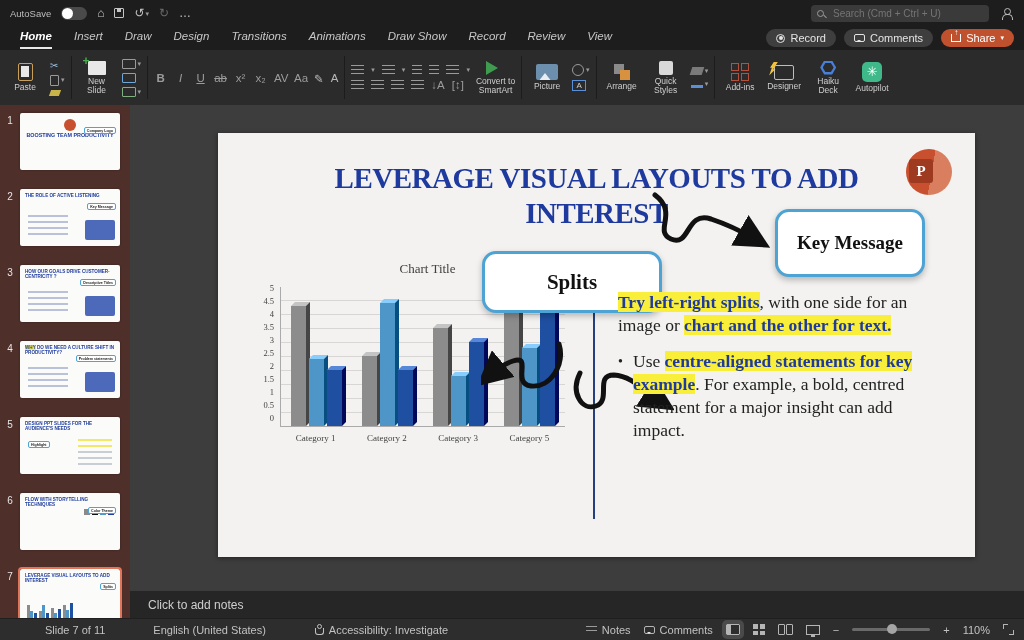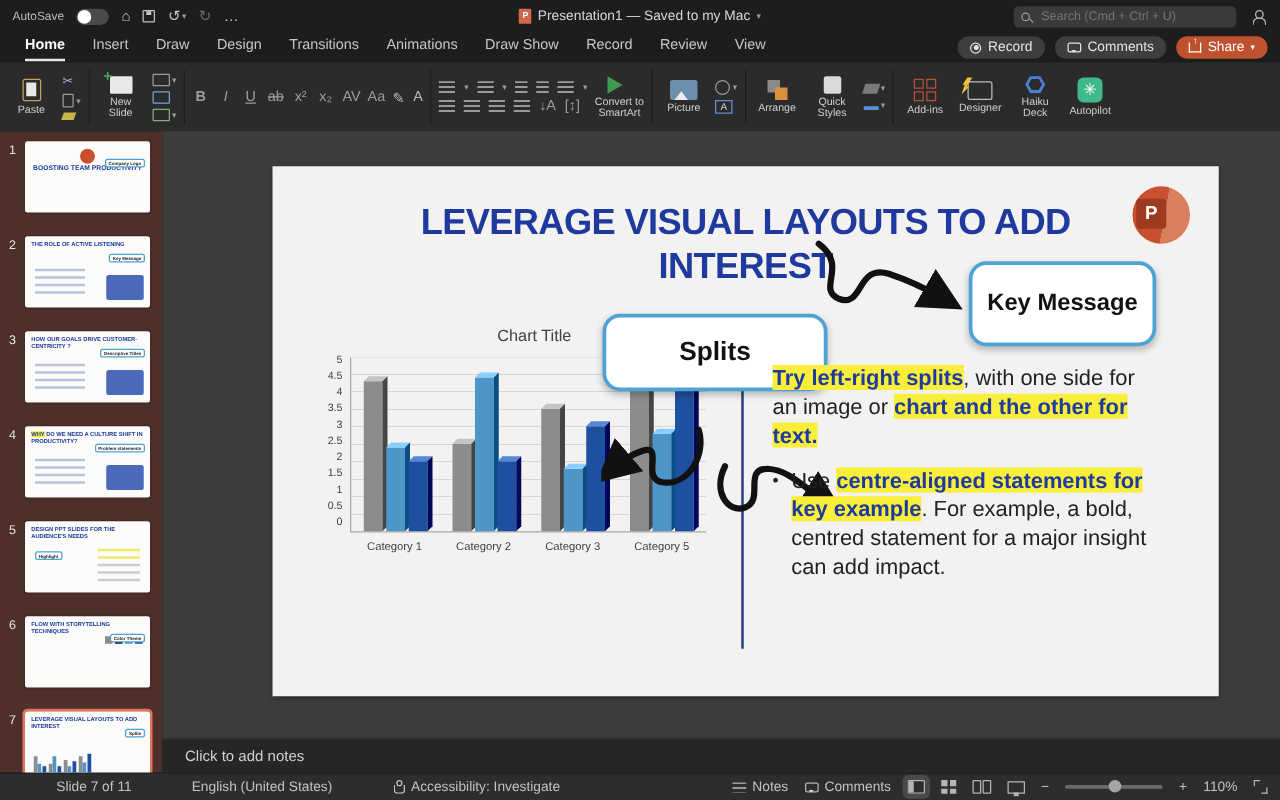--- a/index.html
+++ b/index.html
@@ -27,21 +27,21 @@
   .search-wrap { position:relative; display:flex; align-items:center; }
   .mag { position:absolute; left:6px; width:7px; height:7px; border:1.3px solid #9a9a9a; border-radius:50%; }
   .mag:after { content:""; position:absolute; left:5px; top:5px; width:4px; height:1.3px; background:#9a9a9a; transform:rotate(45deg); }
   .people-ico { width:13px; height:11px; position:relative; }
   .people-ico:before { content:""; position:absolute; left:3px; top:0; width:5px; height:5px; border:1.2px solid #bdbdbd; border-radius:50%; }
   .people-ico:after { content:""; position:absolute; left:1px; top:6px; width:9px; height:5px; border:1.2px solid #bdbdbd; border-bottom:none; border-radius:5px 5px 0 0; }
 
   
   .tabbar { height:24px; background:#1d1d1d; display:flex; align-items:center; padding:0 10px 0 20px; }
   .tabs { display:flex; list-style:none; gap:22px; }
-  .tabs li { color:#c7c7c7; font-size:11.5px; padding:3px 0 5px; cursor:default; }
+  .tabs li { color:#c7c7c7; font-size:11.5px; padding:3px 0 5px; cursor:default;font-style:italic; }
   .tabs li.active { color:#fff; font-weight:bold; border-bottom:2px solid #e8e8e8; }
   .tab-actions { margin-left:auto; display:flex; gap:8px; align-items:center; }
   .pill { height:18px; border-radius:9px; background:#3e3e3e; color:#e4e4e4; font-size:11px; display:flex; align-items:center; gap:5px; padding:0 10px; }
   .pill.share { background:#c0512f; color:#fff; }
   .rec-ico { width:9px; height:9px; border:1.4px solid #e4e4e4; border-radius:50%; position:relative; }
   .rec-ico:after { content:""; position:absolute; inset:1.5px; background:#e4e4e4; border-radius:50%; }
   .bubble { width:11px; height:8px; border:1.2px solid #e4e4e4; border-radius:2px; position:relative; }
   .bubble:after { content:""; position:absolute; left:2px; bottom:-3px; border:2px solid transparent; border-top-color:#e4e4e4; }
   .share-ico { width:10px; height:8px; border:1.2px solid #fff; border-top:none; position:relative; }
   .share-ico:after { content:"↑"; position:absolute; left:2px; top:-6px; font-size:8px; color:#fff; }
@@ -95,21 +95,21 @@
   .thumb { width:100px; height:57px; background:#fbfbf9; border-radius:2px; position:relative; overflow:hidden; box-shadow:0 0 2px rgba(0,0,0,.4); }
   .thumb.sel { outline:2px solid #e0755a; outline-offset:0; }
   .t-title { font-size:4.6px; font-weight:bold; color:#1c3a9e; line-height:5.4px; padding:4px 5px 0; text-transform:uppercase; }
   .t-chip { position:absolute; font-size:3.6px; font-weight:bold; color:#222; background:#fff; border:0.7px solid #4da3d4; border-radius:2px; padding:0.5px 2px; }
   .hl-mini { background:#f9ee3a; }
 
   .right-col { flex:1; display:flex; flex-direction:column; min-width:0; }
   .canvas { flex:1; background:#3d3d3d; position:relative; }
 
   
-  .slide { position:absolute; left:88px; top:28px; width:757px; height:424px; background:#f3f2f0; box-shadow:0 1px 5px rgba(0,0,0,.45); }
+  .slide { position:absolute; left:88px; top:28px; width:757px; height:424px; background:#f3f2f0; box-shadow:0 1px 5px rgba(0,0,0,.45);font-family:Liberation Serif, serif; }
   .slide-title { position:absolute; top:28px; left:0; right:0; text-align:center; color:#1e3a9e; font-weight:800; font-size:29px; line-height:35px; letter-spacing:-.5px; }
   .ppt-logo { position:absolute; left:688px; top:16px; width:46px; height:46px; border-radius:50%; background:linear-gradient(100deg,#c8502e 55%,#d97e5f 55%); }
   .ppt-logo:after { content:"P"; position:absolute; left:3px; top:10px; width:24px; height:24px; background:#9e3a20; border-radius:3px; color:#fff; font-weight:bold; font-size:15px; text-align:center; line-height:24px; }
 
   .chart { position:absolute; left:22px; top:128px; width:345px; }
   .chart-title { font-size:13px; color:#404040; text-align:center; margin-left:45px; width:285px; margin-bottom:10px; }
   .plot-wrap { display:flex; }
   .ylabels { width:40px; height:140px; display:flex; flex-direction:column; justify-content:space-between; align-items:flex-end; padding-right:6px; font-size:8.5px; color:#3f3f3f; transform:translateY(-4px); }
   .plot { width:285px; height:140px; position:relative; border-left:1px solid #aaa; border-bottom:1px solid #aaa;
     background:repeating-linear-gradient(to top, transparent 0 13px, #d7d6d4 13px 14px); display:flex; }
@@ -173,25 +173,20 @@
       <span class="autosave-lbl">AutoSave</span>
       <span class="toggle">
           <span class="knob"></span>
         </span>
       <span class="tb-ico">⌂</span>
       <span class="floppy"></span>
       <span class="tb-ico">↺<span class="chev">▾</span></span>
       <span class="tb-ico dim">↻</span>
       <span class="tb-ico">…</span>
     </div>
-    <div class="tb-center">
-      <span class="doc-ico"></span>
-      <span class="doc-title">Presentation1 — Saved to my Mac</span>
-      <span class="chev">▾</span>
-    </div>
     <div class="tb-right">
       <span class="search-wrap">
         <span class="mag"></span>
         <input class="searchbox" placeholder="Search (Cmd + Ctrl + U)" style="">
       </span>
       <span class="people-ico"></span>
     </div>
   </header>
 
   <nav class="tabbar">

